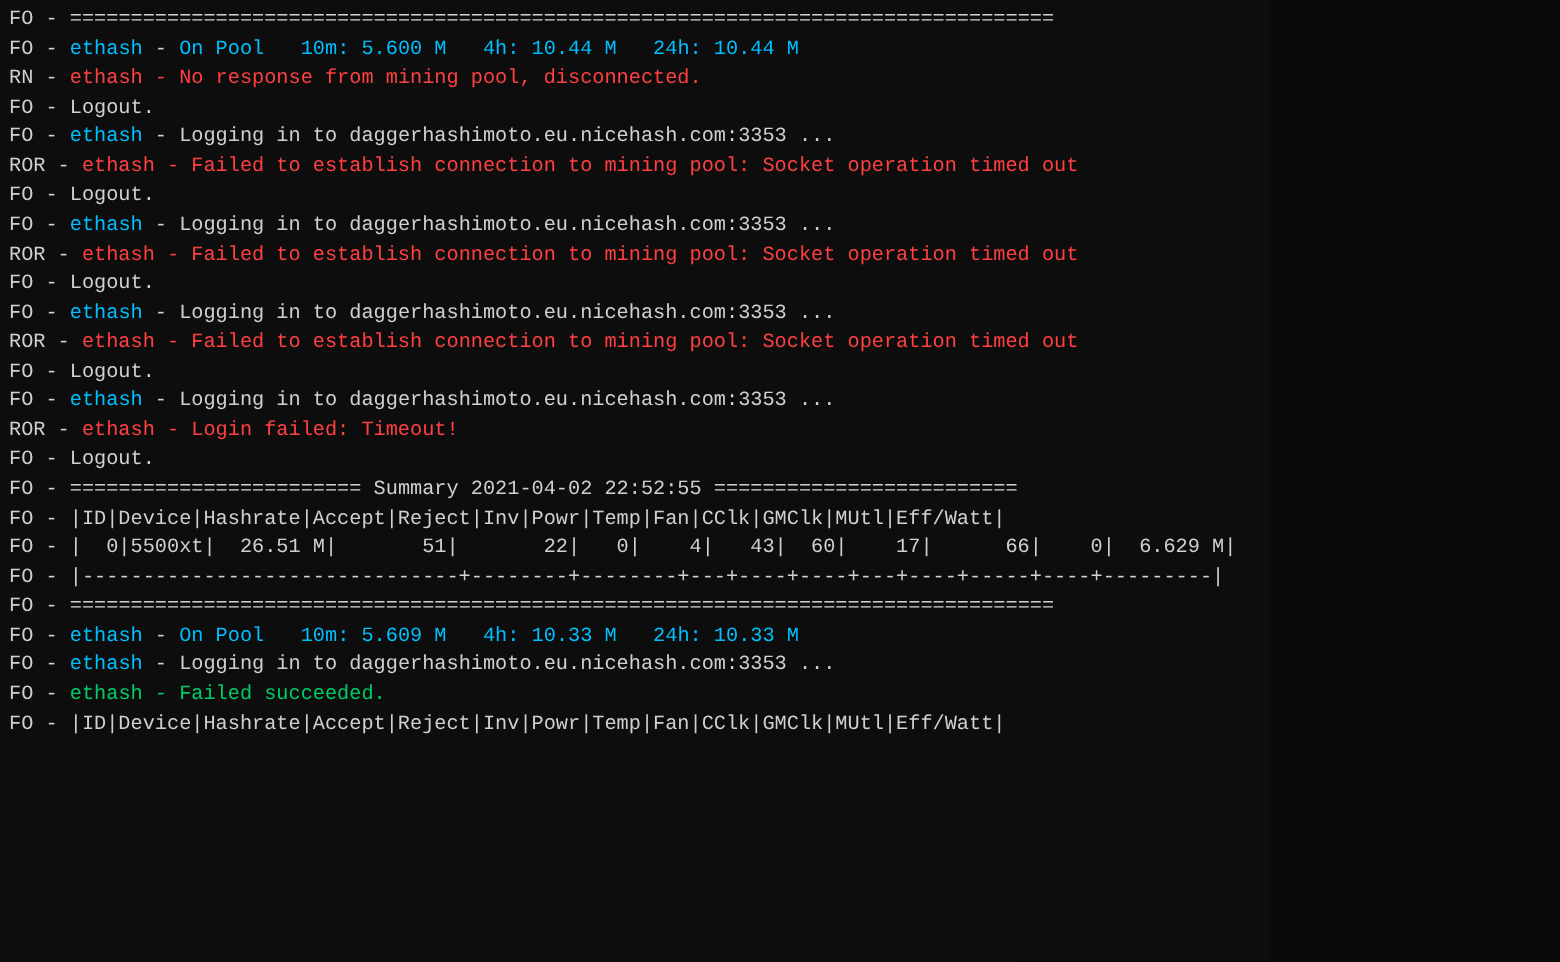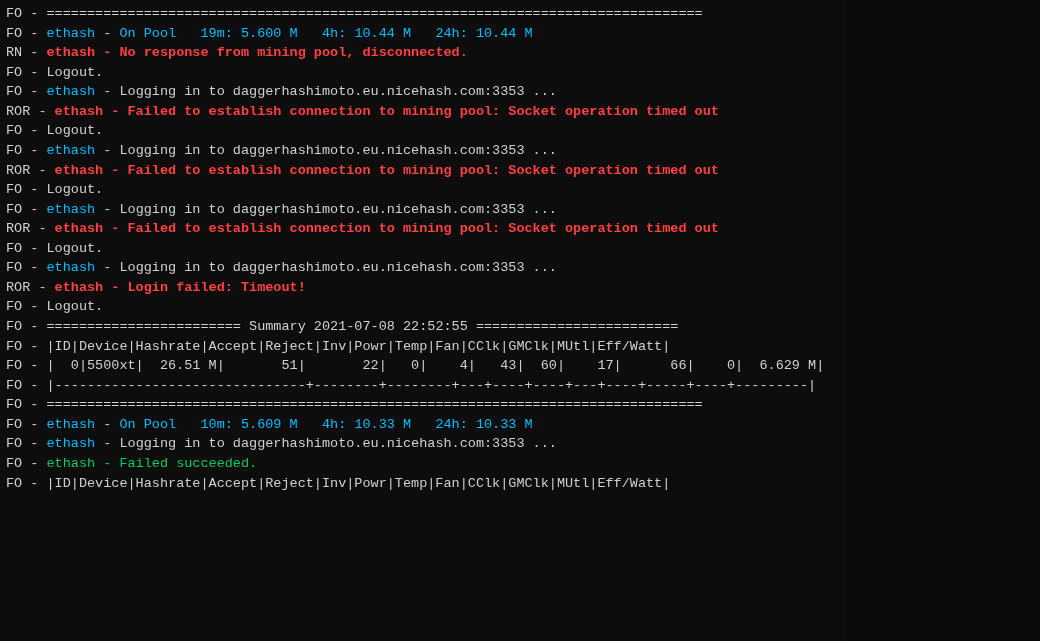--- a/index.html
+++ b/index.html
@@ -19,44 +19,44 @@
       padding: 4px 6px;
       overflow: hidden;
     }
     .line {
       white-space: pre;
       line-height: 1.45;
       display: block;
     }
     .white { color: #d0d0d0; }
     .cyan { color: #00bfff; text-align: right; }
-    .red { color: #ff4040; font-weight: bold; }
+    .red { color: #ff4040; }
     .green { color: #00cc66; }
   </style>
 </head>
 <body>
 
 <div class="terminal">
 <span class="line"><span class="white">FO - </span><span class="white">=================================================================================</span></span>
-    <span class="line"><span class="white">FO - </span><span class="cyan">ethash</span><span class="white"> - </span><span class="cyan">On Pool</span><span class="cyan">   19m: 5.600 M   4h: 10.44 M   24h: 10.44 M</span></span>
+    <span class="line"><span class="white">FO - </span><span class="cyan">ethash</span><span class="white"> - </span><span class="cyan">On Pool</span><span class="cyan">   10m: 5.600 M   4h: 10.44 M   24h: 10.44 M</span></span>
     <span class="line"><span class="white">RN - </span><span class="red">ethash - No response from mining pool, disconnected.</span></span>
     <span class="line"><span class="white">FO - Logout.</span></span>
     <span class="line"><span class="white">FO - </span><span class="cyan">ethash</span><span class="white"> - Logging in to daggerhashimoto.eu.nicehash.com:3353 ...</span></span>
     <span class="line"><span class="white">ROR - </span><span class="red">ethash - Failed to establish connection to mining pool: Socket operation timed out</span></span>
     <span class="line"><span class="white">FO - Logout.</span></span>
     <span class="line"><span class="white">FO - </span><span class="cyan">ethash</span><span class="white"> - Logging in to daggerhashimoto.eu.nicehash.com:3353 ...</span></span>
     <span class="line"><span class="white">ROR - </span><span class="red">ethash - Failed to establish connection to mining pool: Socket operation timed out</span></span>
     <span class="line"><span class="white">FO - Logout.</span></span>
     <span class="line"><span class="white">FO - </span><span class="cyan">ethash</span><span class="white"> - Logging in to daggerhashimoto.eu.nicehash.com:3353 ...</span></span>
     <span class="line"><span class="white">ROR - </span><span class="red">ethash - Failed to establish connection to mining pool: Socket operation timed out</span></span>
     <span class="line"><span class="white">FO - Logout.</span></span>
     <span class="line"><span class="white">FO - </span><span class="cyan">ethash</span><span class="white"> - Logging in to daggerhashimoto.eu.nicehash.com:3353 ...</span></span>
     <span class="line"><span class="white">ROR - </span><span class="red">ethash - Login failed: Timeout!</span></span>
     <span class="line"><span class="white">FO - Logout.</span></span>
-    <span class="line"><span class="white">FO - </span><span class="white">======================== Summary 2021-07-08 22:52:55 =========================</span></span>
+    <span class="line"><span class="white">FO - </span><span class="white">======================== Summary 2021-04-02 22:52:55 =========================</span></span>
     <span class="line"><span class="white">FO - |ID|Device|Hashrate|Accept|Reject|Inv|Powr|Temp|Fan|CClk|GMClk|MUtl|Eff/Watt|</span></span>
     <span class="line"><span class="white">FO - |  0|5500xt|  26.51 M|       51|       22|   0|    4|   43|  60|    17|      66|    0|  6.629 M|</span></span>
     <span class="line"><span class="white">FO - |-------------------------------+--------+--------+---+----+----+---+----+-----+----+---------|</span></span>
     <span class="line"><span class="white">FO - </span><span class="white">=================================================================================</span></span>
     <span class="line"><span class="white">FO - </span><span class="cyan">ethash</span><span class="white"> - </span><span class="cyan">On Pool</span><span class="cyan">   10m: 5.609 M   4h: 10.33 M   24h: 10.33 M</span></span>
     <span class="line"><span class="white">FO - </span><span class="cyan">ethash</span><span class="white"> - Logging in to daggerhashimoto.eu.nicehash.com:3353 ...</span></span>
     <span class="line"><span class="white">FO - </span><span class="green">ethash - Failed succeeded.</span></span>
     <span class="line"><span class="white">FO - |ID|Device|Hashrate|Accept|Reject|Inv|Powr|Temp|Fan|CClk|GMClk|MUtl|Eff/Watt|</span></span>
   </div>
 

